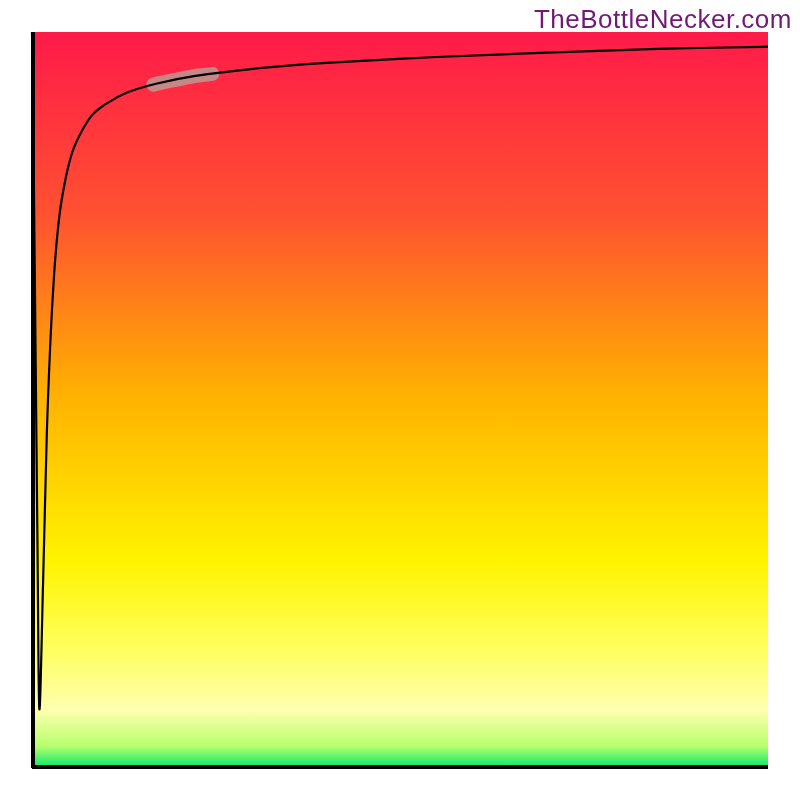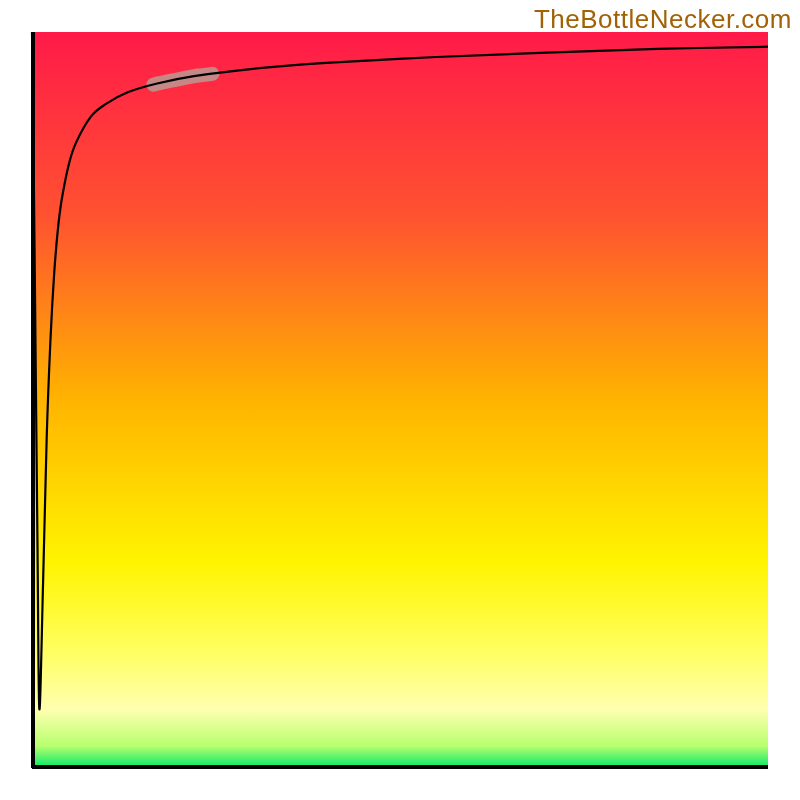--- a/index.html
+++ b/index.html
@@ -8,21 +8,21 @@
     position: relative;
     width: 800px;
     height: 800px;
   }
   .watermark {
     position: absolute;
     top: 4px;
     right: 8px;
     font-family: Arial, Helvetica, sans-serif;
     font-size: 26px;
-    color: #a16207;
+    color: #701a75;
     z-index: 10;
     letter-spacing: 0.5px;
   }
   .plot-area {
     position: absolute;
     top: 32px;
     left: 32px;
     width: 736px;
     height: 736px;
   }

